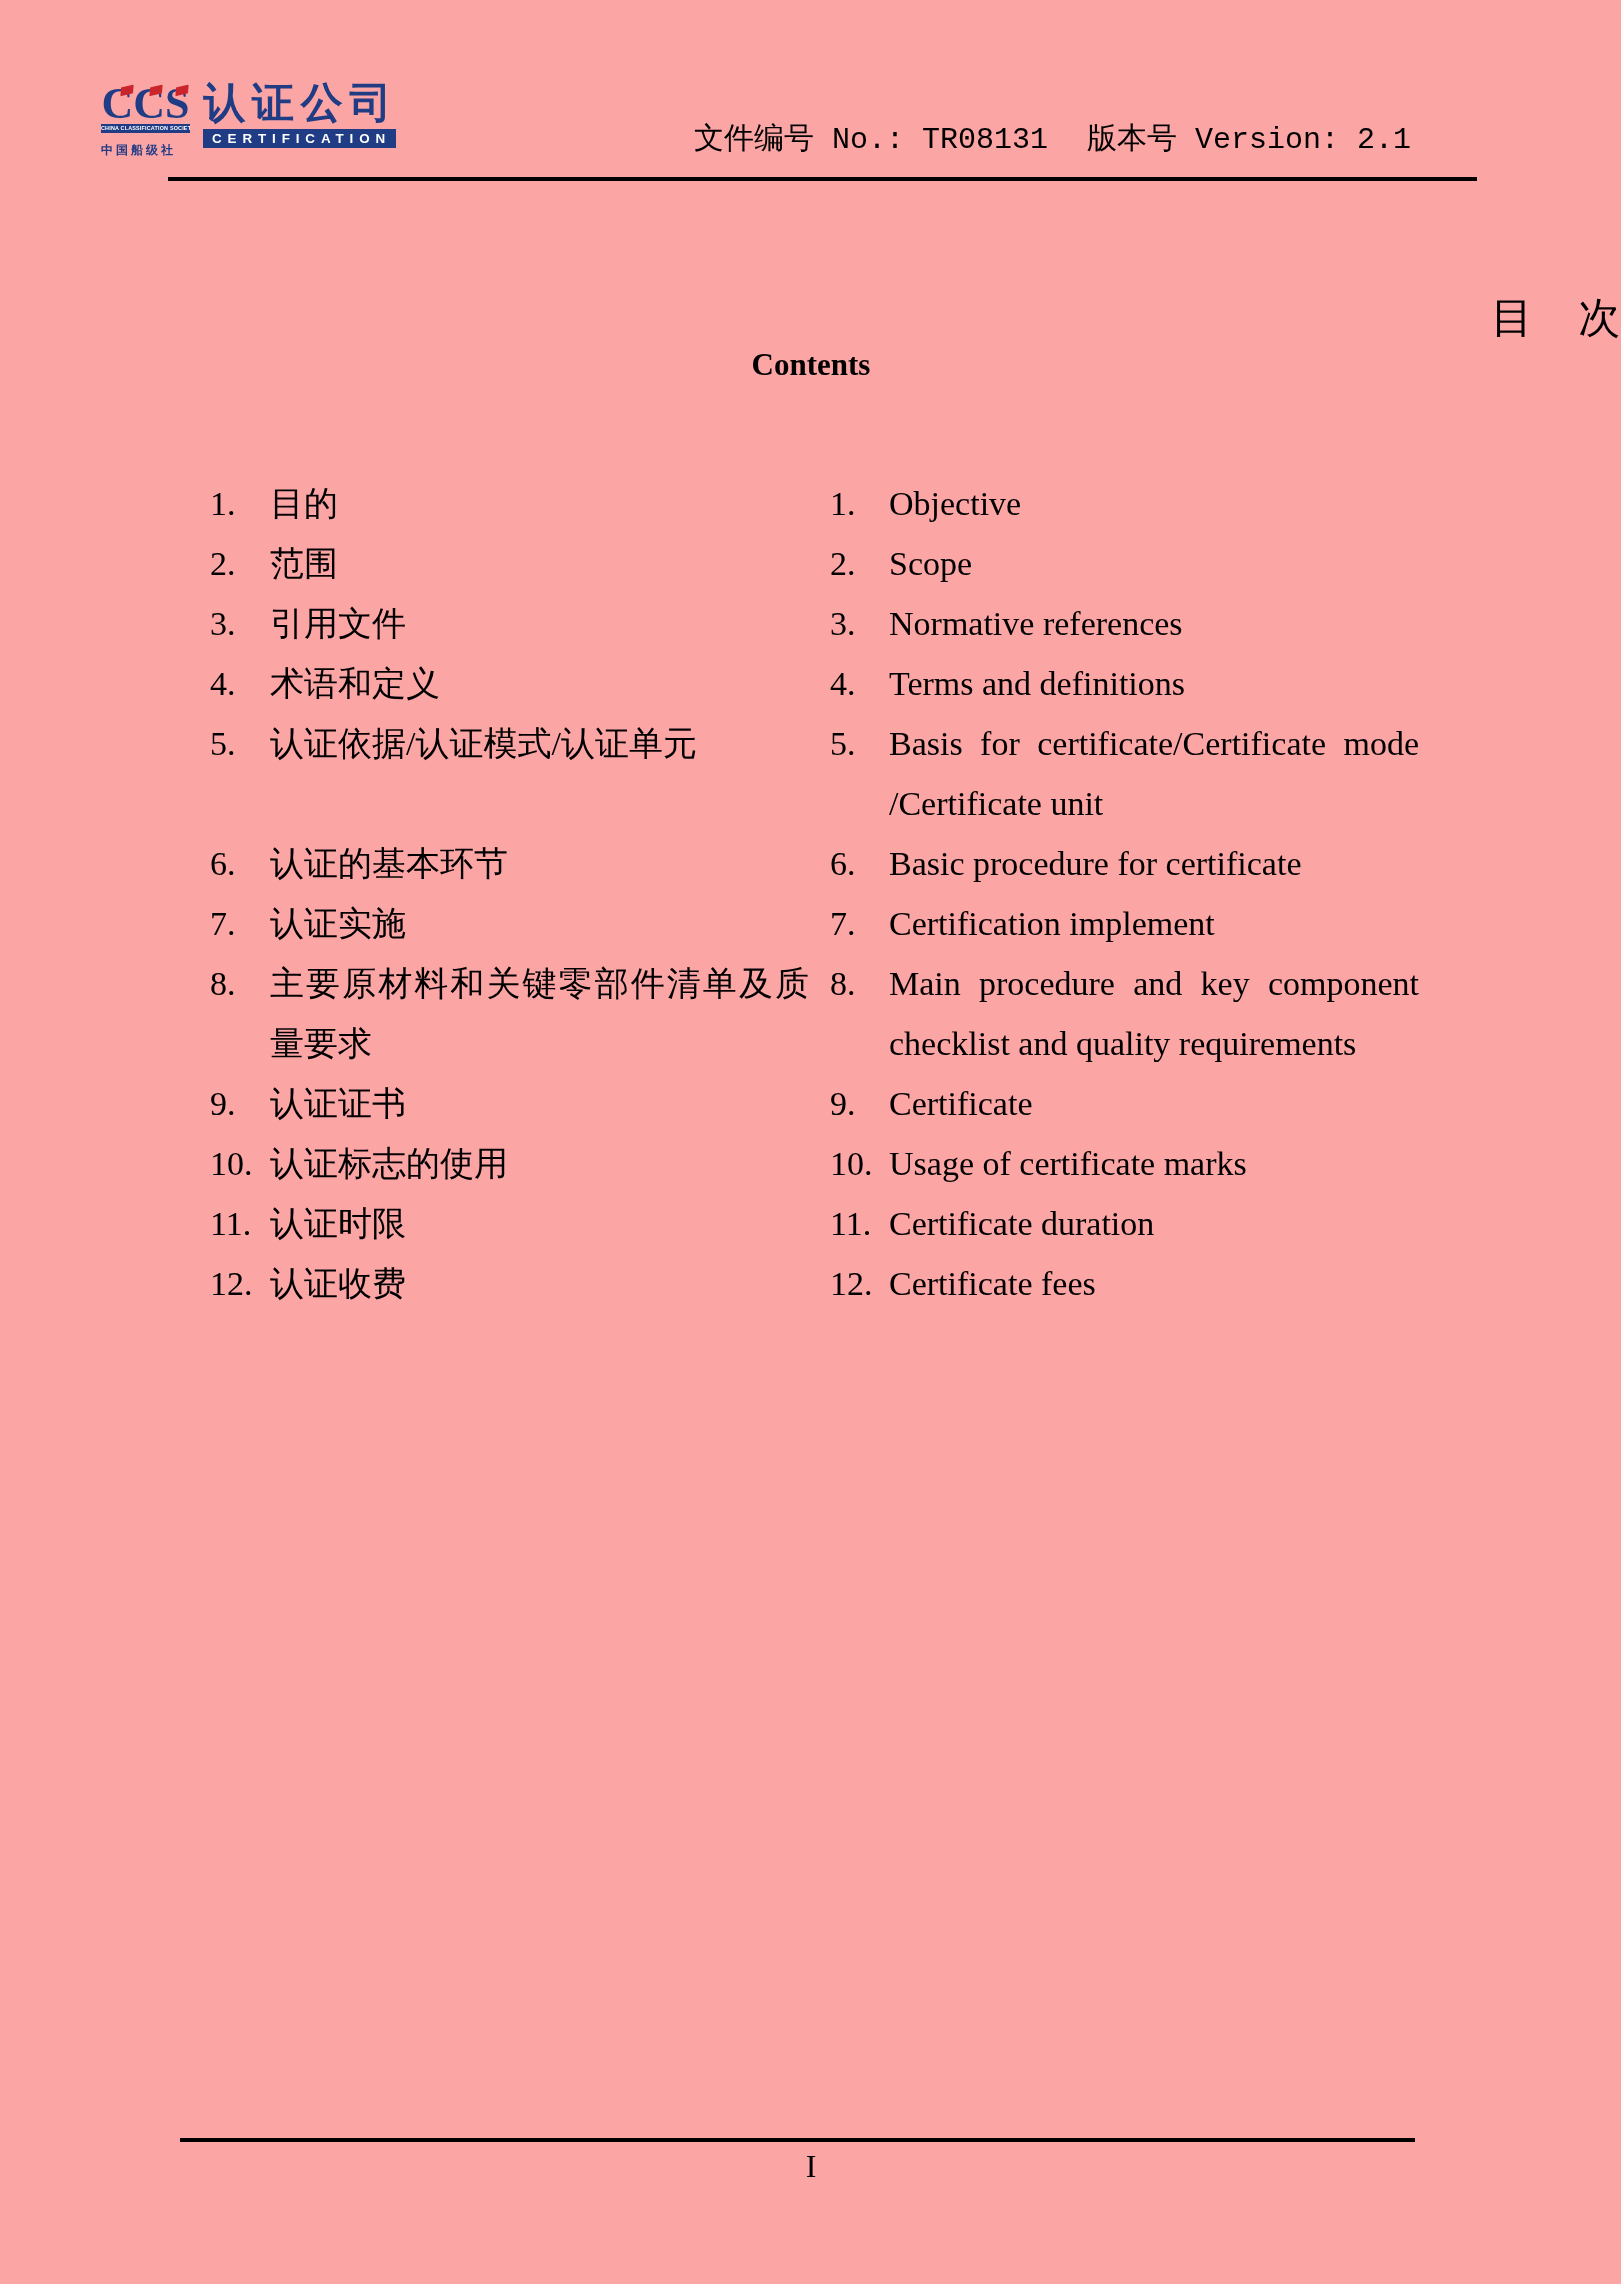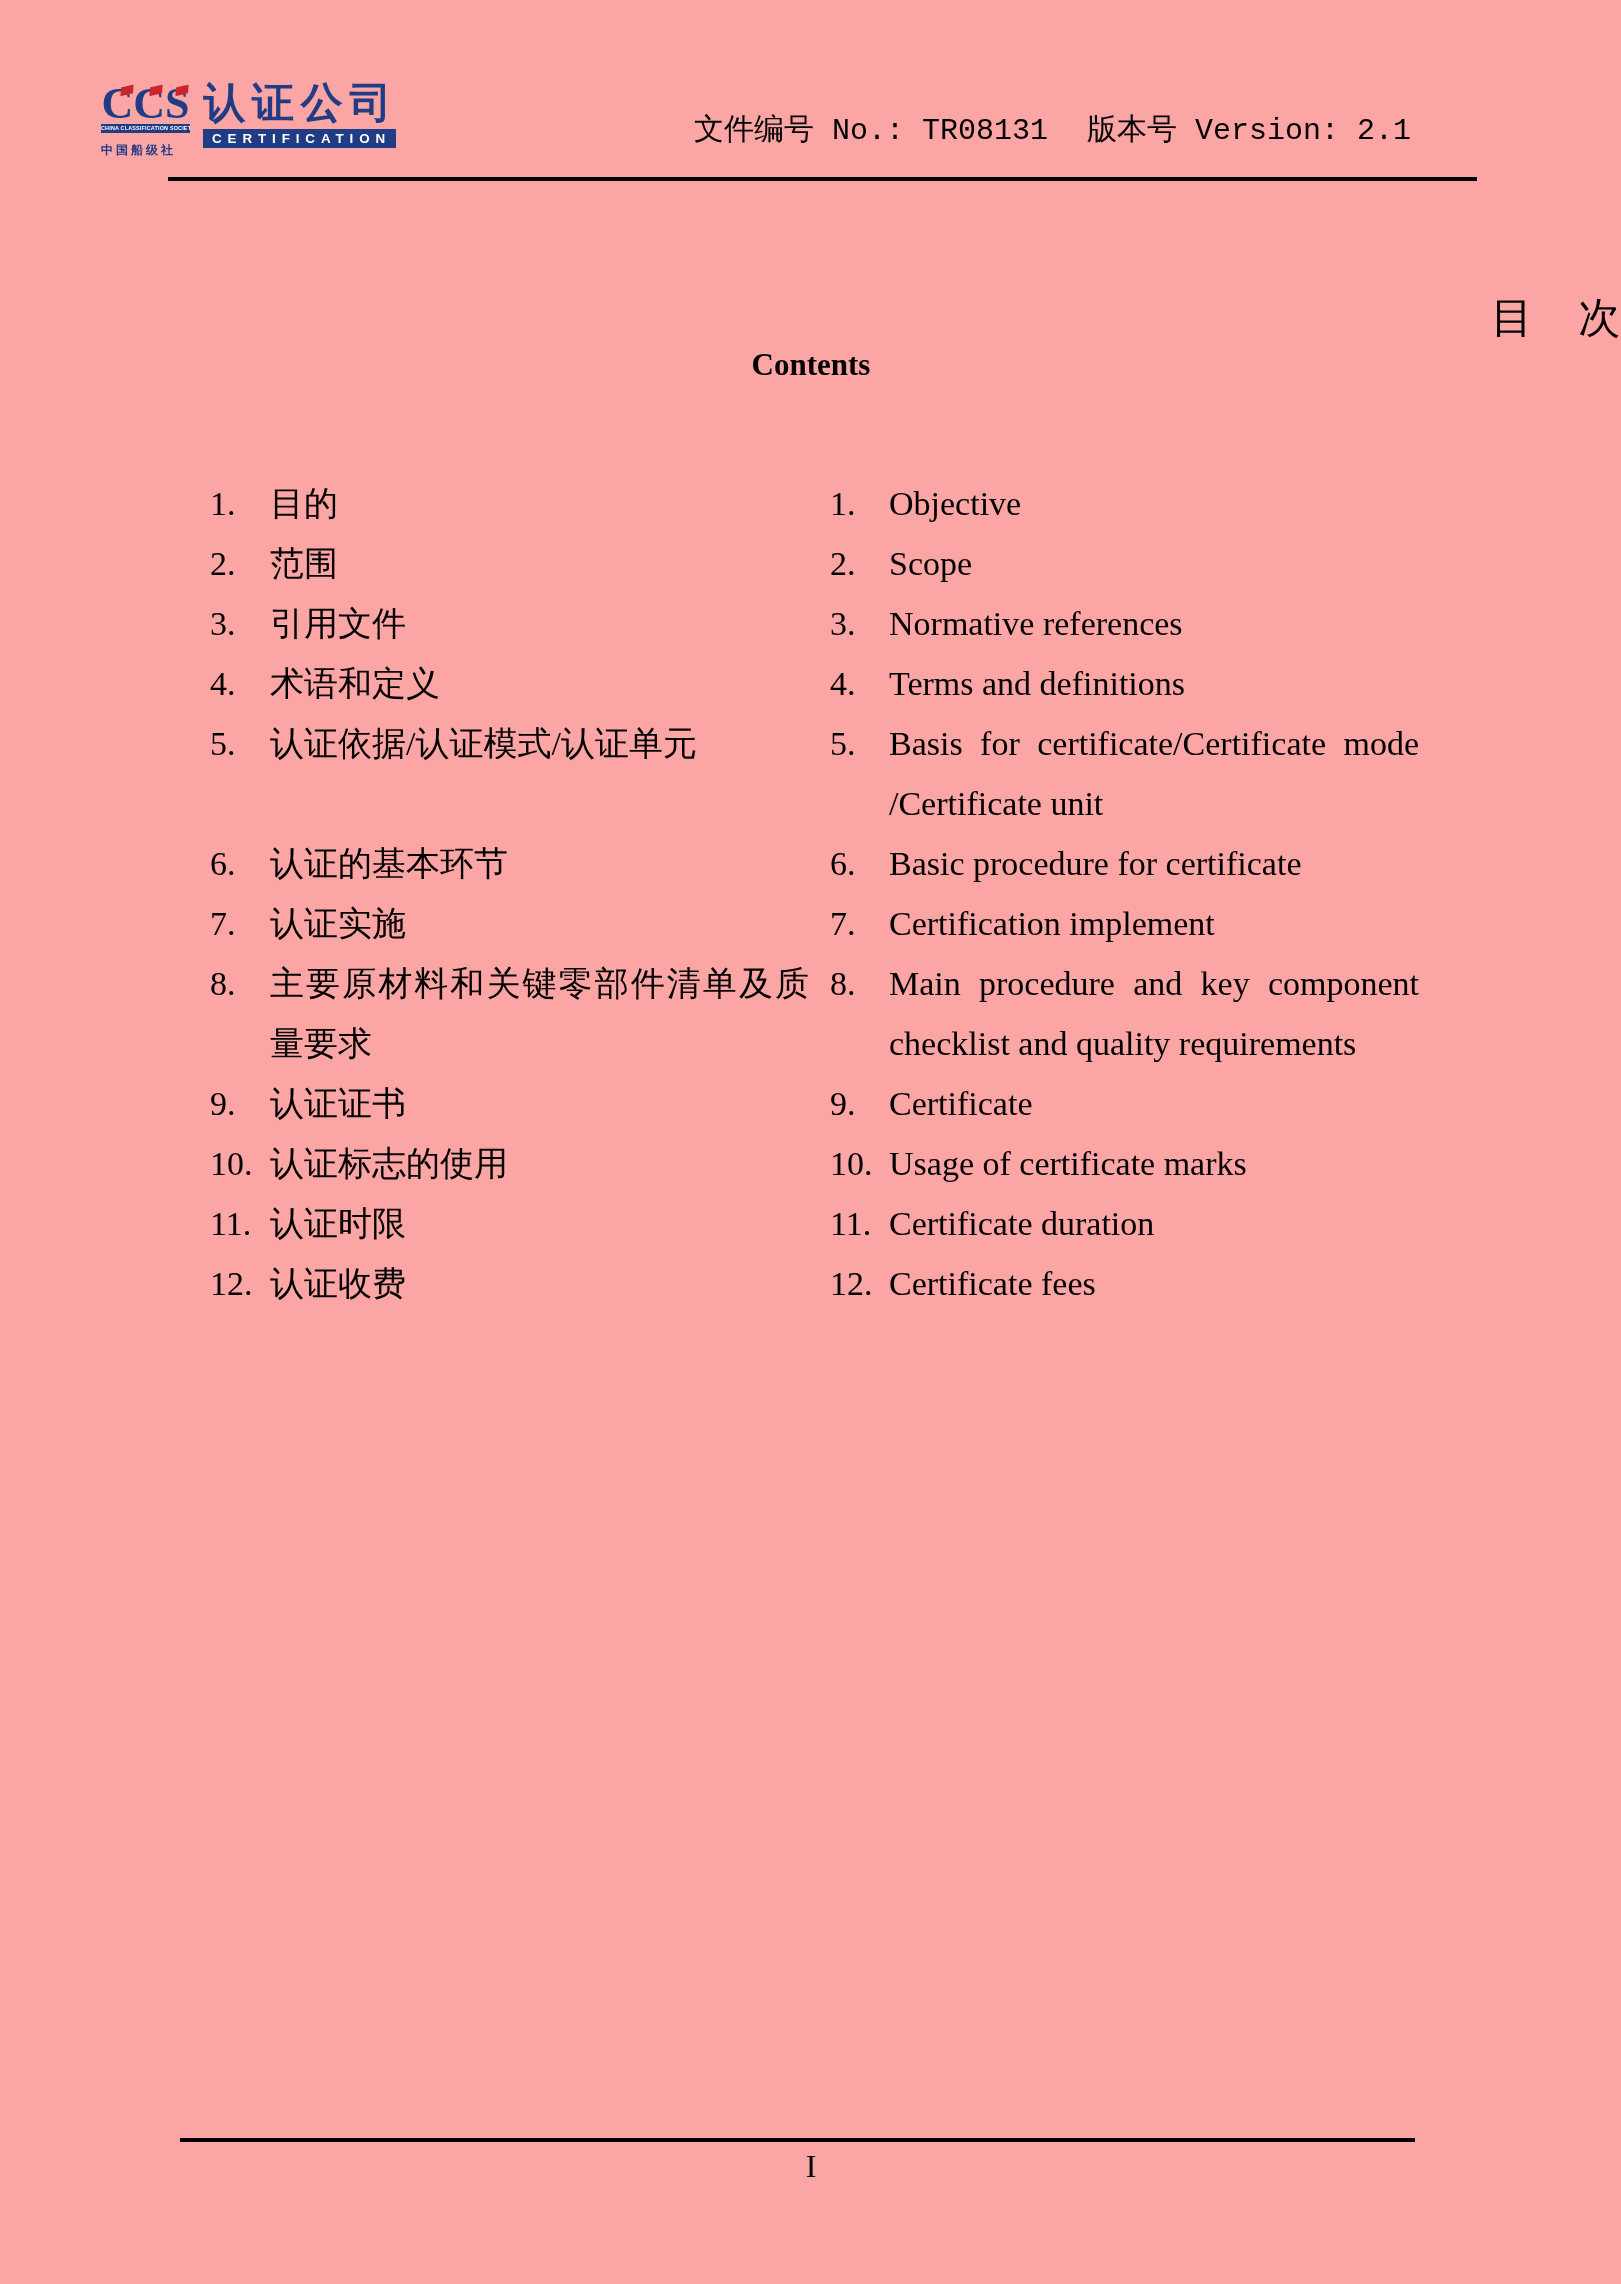--- a/index.html
+++ b/index.html
@@ -50,21 +50,21 @@
   .brand-bar {
     margin-top: 7px; display: inline-block;
     background: var(--navy); color: #fff;
     font-family: "Liberation Sans", sans-serif; font-weight: bold;
     font-size: 13.4px; line-height: 17px; letter-spacing: 5.9px;
     padding: 0.8px 3.4px 0.8px 6.7px; white-space: nowrap;
     min-width: 193px; text-align: center;
   }
 
   .doc-meta {
-    position: absolute; left: 694px; top: 110px;
+    position: absolute; left: 694px; top: 119px;
     display: flex; gap: 39px; white-space: nowrap;
     font-family: "Liberation Mono", "DejaVu Sans Mono", monospace;
     font-size: 30px; line-height: 42px; color: #000;
   }
 
   .header-rule {
     position: absolute; left: 168px; top: 177px;
     width: 1309px; height: 4.2px; background: #000;
   }
 

